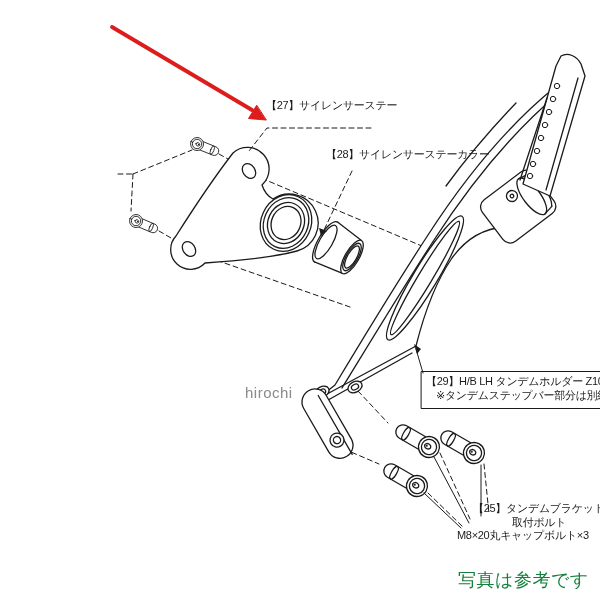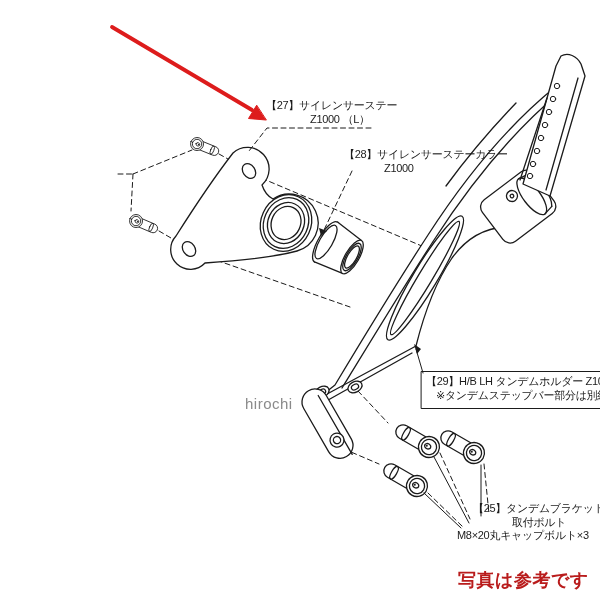--- a/index.html
+++ b/index.html
@@ -3,23 +3,23 @@
 <meta charset="utf-8">
 <style>
   html,body{margin:0;padding:0;background:#fff;}
   #stage{position:relative;width:600px;height:600px;background:#fff;overflow:hidden;
          font-family:"Liberation Sans","DejaVu Sans",sans-serif;}
   #drawing{position:absolute;left:0;top:0;z-index:1;}
   .lbl{position:absolute;z-index:2;color:#1b1b1b;font-size:11px;line-height:13.5px;
        white-space:nowrap;letter-spacing:-0.3px;}
   .lbl .ln{white-space:nowrap;}
   #watermark{position:absolute;left:245px;top:384px;z-index:0;color:#8a8a8a;
-             font-size:15px;letter-spacing:0.5px;margin-top:11px;}
-  #footer-note{position:absolute;left:458px;top:568px;z-index:2;color:#b91c1c;
-               font-size:18px;letter-spacing:0.5px;font-weight:bold;}
+             font-size:15px;letter-spacing:0.5px;}
+  #footer-note{position:absolute;left:458px;top:568px;z-index:2;color:#15803d;
+               font-size:18px;letter-spacing:0.5px;}
   svg *{vector-effect:none;}
 </style>
 </head>
 <body>
 
 <div id="stage">
 
   <div id="watermark">hirochi</div>
 
   <svg id="drawing" width="600" height="600" viewBox="0 0 600 600" stroke="#1b1b1b" stroke-width="1.3" fill="none" stroke-linecap="round" stroke-linejoin="round">
@@ -158,26 +158,24 @@
       <line x1="112" y1="27" x2="252" y2="110" stroke-width="3.8"></line>
       <polygon points="266,120 248.5,118.5 256.5,105.5" stroke-width="1"></polygon>
     </g>
   </svg>
 
   <div class="lbl" style="left:2px;top:133px;">
   </div>
 
   <div class="lbl" style="left:266px;top:99px;">
     <div class="ln">【27】サイレンサーステー</div>
-    <div class="ln" style="padding-left:44px;">Z1000 （L）</div>
   </div>
 
-  <div class="lbl" style="left:344px;top:148px;">
+  <div class="lbl" style="left:326px;top:148px;text-align:center;">
     <div class="ln">【28】サイレンサーステーカラー</div>
-    <div class="ln" style="padding-left:40px;">Z1000</div>
   </div>
 
   <div class="lbl" style="left:426px;top:375px;">
     <div class="ln">【29】H/B LH タンデムホルダー Z1000</div>
     <div class="ln" style="padding-left:10px;">※タンデムステップバー部分は別紙参照</div>
   </div>
 
   <div class="lbl" style="left:457px;top:502px;">
     <div class="ln" style="padding-left:16px;">【25】タンデムブラケット</div>
     <div class="ln" style="padding-left:55px;">取付ボルト</div>

